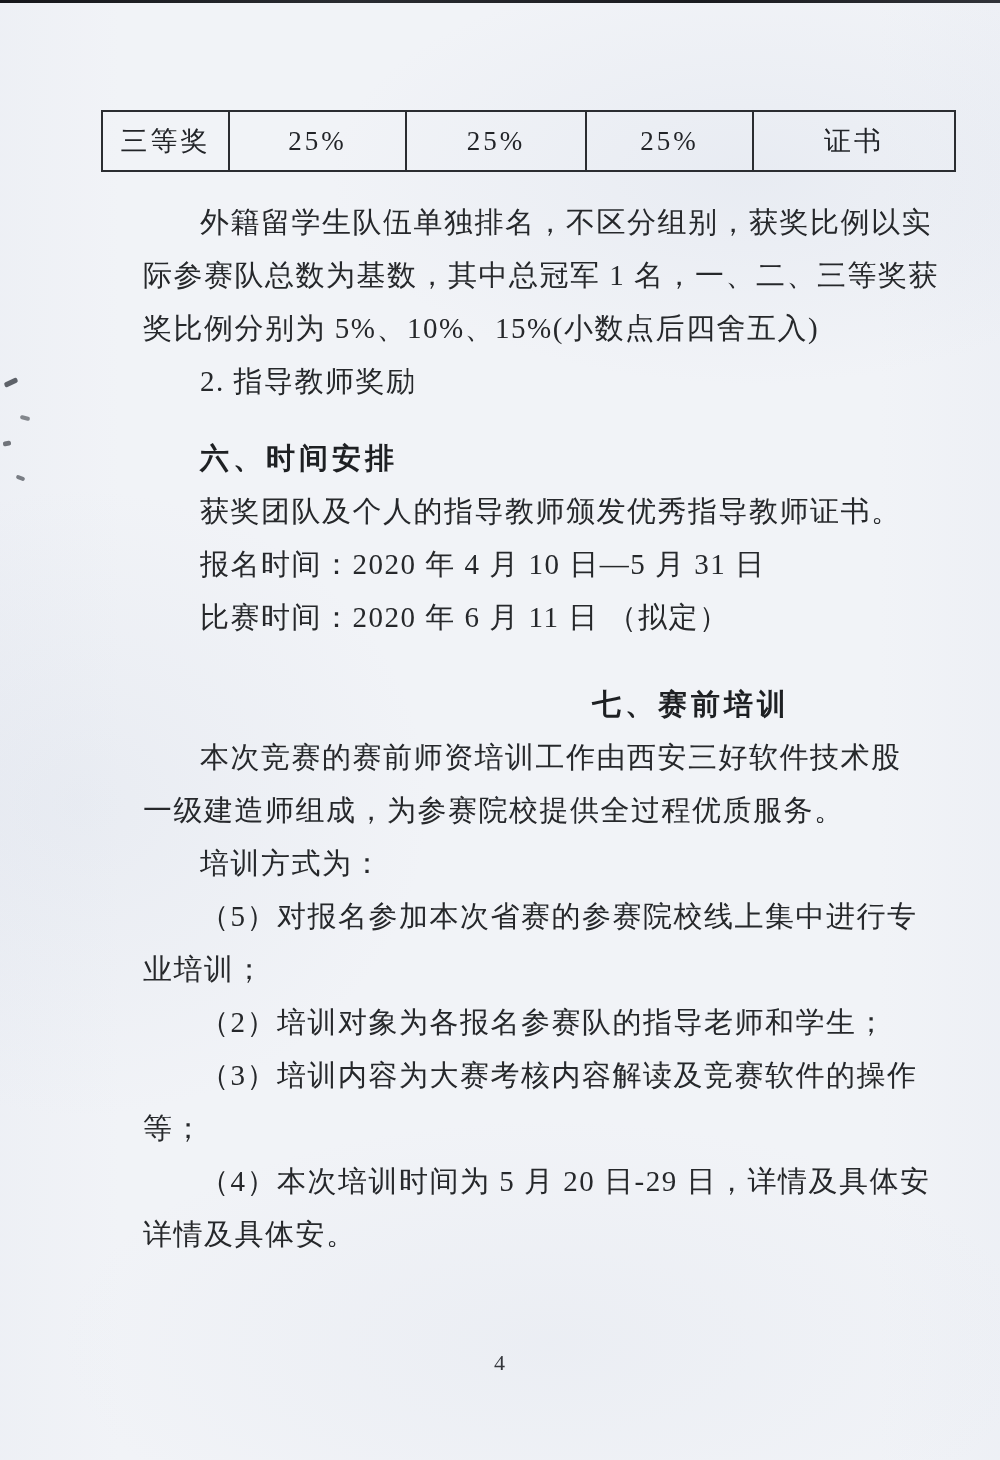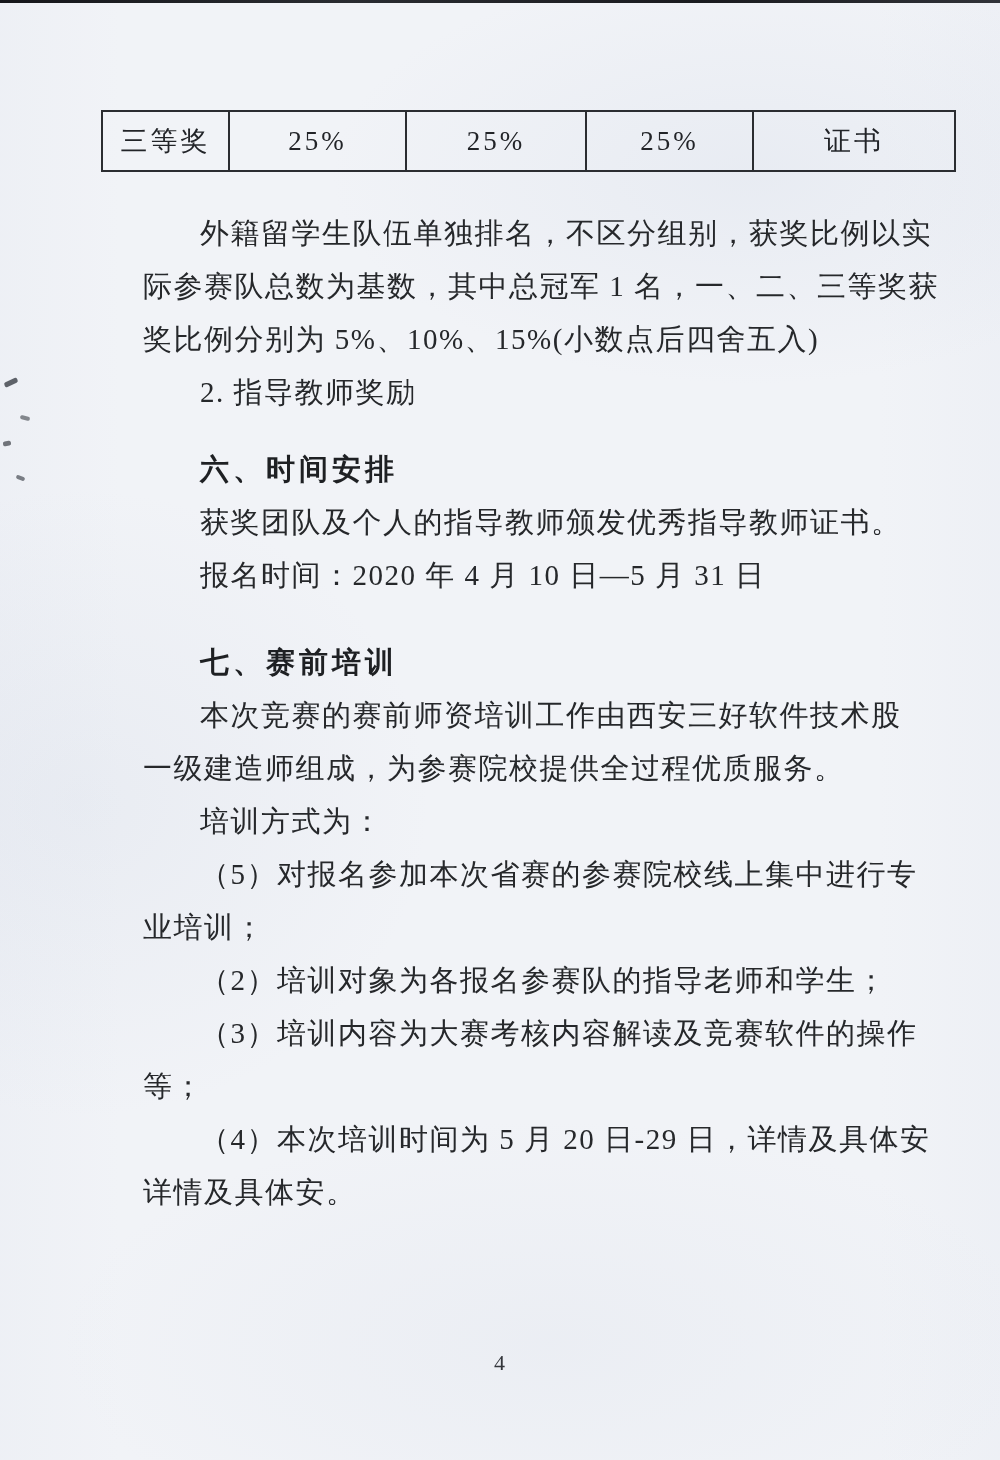--- a/index.html
+++ b/index.html
@@ -48,37 +48,37 @@
     color: #222428;
   }
   td.c1 { width: 127px; }
   td.c2 { width: 177px; }
   td.c3 { width: 180px; }
   td.c4 { width: 167px; }
   td.c5 { width: 202px; }
 
   .body-text {
     position: absolute;
-    top: 183px;
+    top: 172px;
     left: 0;
     width: 860px;
     padding: 24px 70px 0 143px;
   }
   .line {
     height: 53px;
     line-height: 53px;
     font-size: 29px;
     letter-spacing: 1.5px;
     white-space: nowrap;
     color: #26282b;
   }
   .line.indent { padding-left: 57px; }
   .line.heading { font-weight: bold; letter-spacing: 4px; color: #1e2023; }
   .line.gap-s { margin-top: 24px; }
-  .line.gap-l { margin-top: 34px; }
+  .line.gap-l { margin-top: 34px; text-align: right; }
 
   .page-number {
     position: absolute;
     top: 1350px;
     left: 0;
     width: 100%;
     text-align: center;
     font-size: 22px;
     color: #33363b;
     letter-spacing: 1px;
@@ -108,20 +108,21 @@
     </table>
 
   <div class="body-text">
     <div class="line indent">外籍留学生队伍单独排名，不区分组别，获奖比例以实</div>
     <div class="line">际参赛队总数为基数，其中总冠军 1 名，一、二、三等奖获</div>
     <div class="line">奖比例分别为 5%、10%、15%(小数点后四舍五入)</div>
     <div class="line indent">2. 指导教师奖励</div>
     <div class="line indent heading gap-s">六、时间安排</div>
     <div class="line indent">获奖团队及个人的指导教师颁发优秀指导教师证书。</div>
     <div class="line indent">报名时间：2020 年 4 月 10 日—5 月 31 日</div>
+    <div class="line indent">比赛时间：2020 年 6 月 11 日 （拟定）</div>
     <div class="line indent heading gap-l">七、赛前培训</div>
     <div class="line indent">本次竞赛的赛前师资培训工作由西安三好软件技术股</div>
     <div class="line">一级建造师组成，为参赛院校提供全过程优质服务。</div>
     <div class="line indent">培训方式为：</div>
     <div class="line indent">（5）对报名参加本次省赛的参赛院校线上集中进行专</div>
     <div class="line">业培训；</div>
     <div class="line indent">（2）培训对象为各报名参赛队的指导老师和学生；</div>
     <div class="line indent">（3）培训内容为大赛考核内容解读及竞赛软件的操作</div>
     <div class="line">等；</div>
     <div class="line indent">（4）本次培训时间为 5 月 20 日-29 日，详情及具体安</div>

